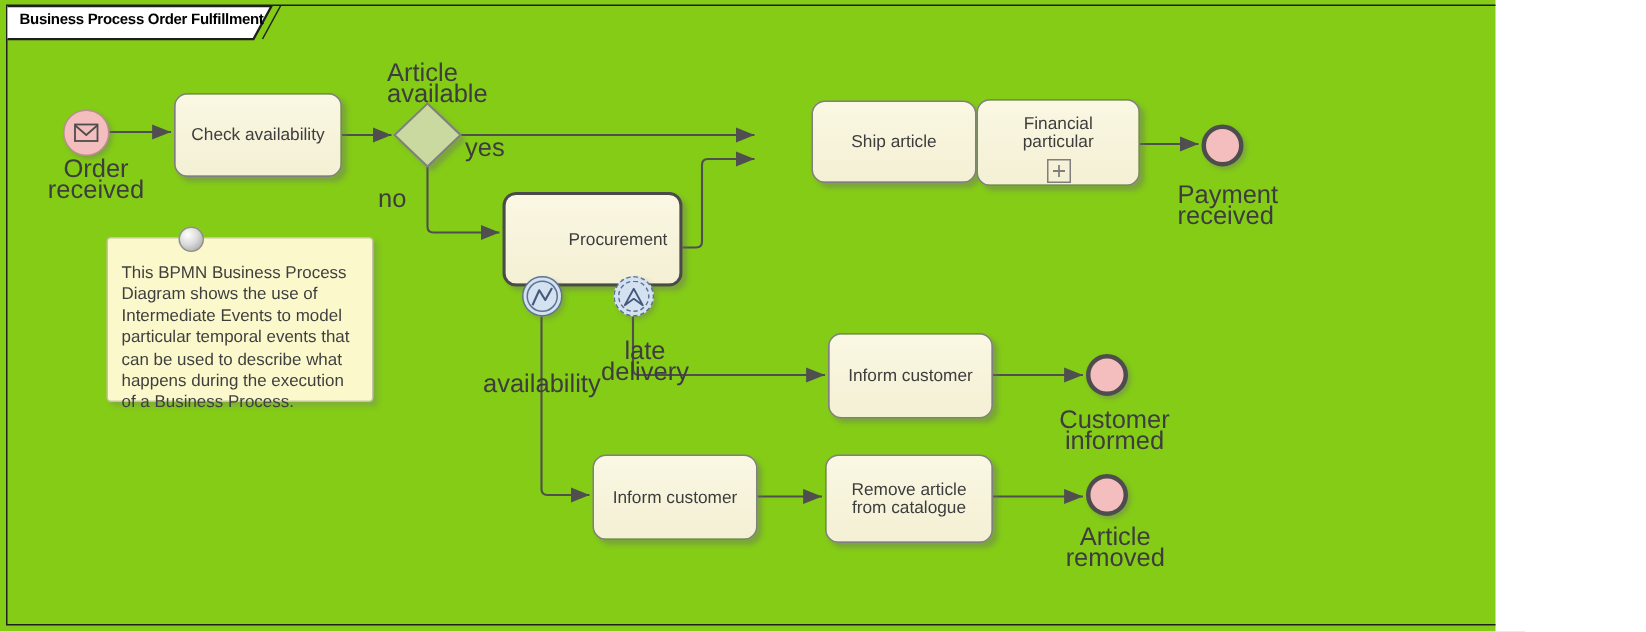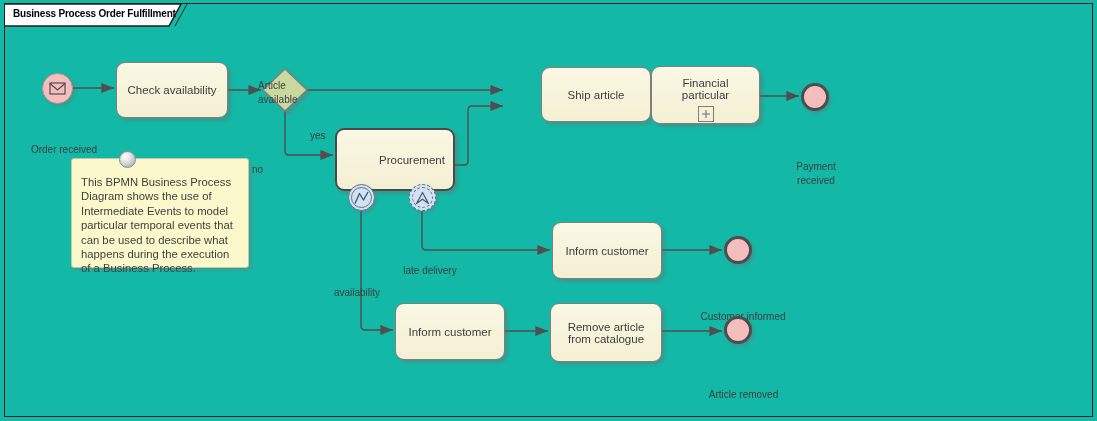--- a/index.html
+++ b/index.html
@@ -1,17 +1,17 @@
 <!DOCTYPE html>
 <html><head>
 <meta charset="utf-8">
 <style>
   html,body{margin:0;padding:0;background:#fff;}
   #canvas{
-    position:relative;width:1097px;height:421px;background:#14b8a6;
+    position:relative;width:997px;height:421px;background:#84cc16;
     font-family:"Liberation Sans",sans-serif;color:#3d3d3d;overflow:hidden;text-decoration:underline;
   }
   #frame-border{position:absolute;left:4px;top:3px;width:1087px;height:412px;border:1px solid #1f1f1f;}
   #svg-layer{position:absolute;left:0;top:0;width:1097px;height:421px;}
   .task{
     position:absolute;display:flex;align-items:center;justify-content:center;text-align:center;
     background:linear-gradient(#faf7e3,#f4f0d4);border:1px solid #7f7f7f;border-radius:9px;
     box-shadow:3px 3px 3px rgba(110,110,110,0.4);font-size:11.5px;color:#3d3d3d;padding:2px 6px;box-sizing:border-box;
   }
   .task-hilite{border:2px solid #4a4a4a;padding-left:40px;}
@@ -24,21 +24,21 @@
   .boundary-event{
     position:absolute;width:27px;height:27px;border-radius:50%;background:#d3e1f1;
     display:flex;align-items:center;justify-content:center;box-sizing:border-box;
     box-shadow:2px 2px 3px rgba(110,110,110,0.35);
   }
   .be-solid{border:1.5px solid #5d7391;}
   .be-dashed{border:1.5px dashed #5d7391;}
   .inner-ring{position:absolute;inset:2px;border-radius:50%;box-sizing:border-box;}
   .inner-solid{border:1px solid #5d7391;}
   .inner-dashed{border:1px dashed #5d7391;}
-  .lbl{position:absolute;font-size:10px;line-height:13.5px;color:#3d3d3d;margin-top:37px;}
+  .lbl{position:absolute;font-size:17px;line-height:13.5px;color:#3d3d3d;}
   .lbl-c{text-align:center;}
   .note{
     position:absolute;left:45px;top:158px;width:178px;height:110px;box-sizing:border-box;
     background:#fbf8cb;border:1px solid #c6c6a5;border-radius:3px;
     box-shadow:3px 3px 3px rgba(120,120,120,0.3);
     font-size:11.3px;line-height:14.4px;color:#3f3f3f;padding:16px 8px 6px 9px;margin-left:26px;
   }
   .pin{
     position:absolute;left:119px;top:151px;width:17px;height:17px;border-radius:50%;
     background:radial-gradient(circle at 35% 30%, #ffffff 0%, #dcdcdc 45%, #9a9a9a 100%);

